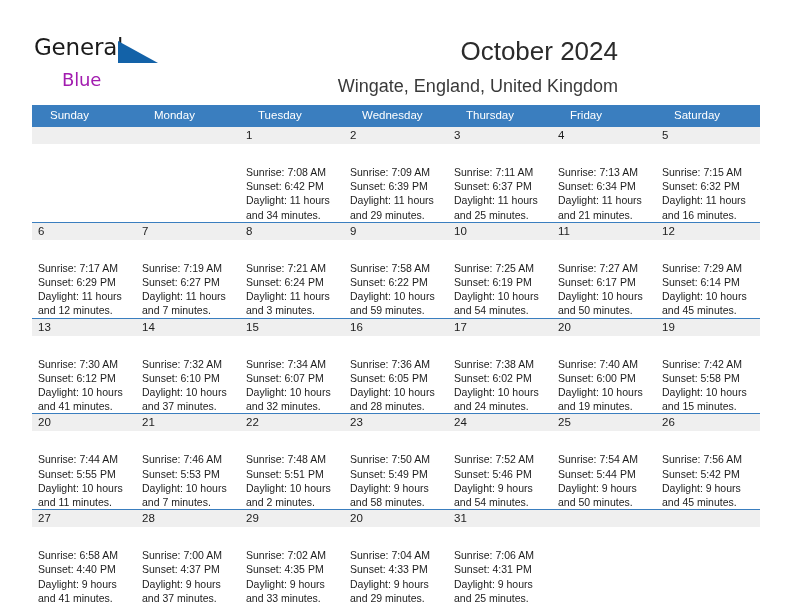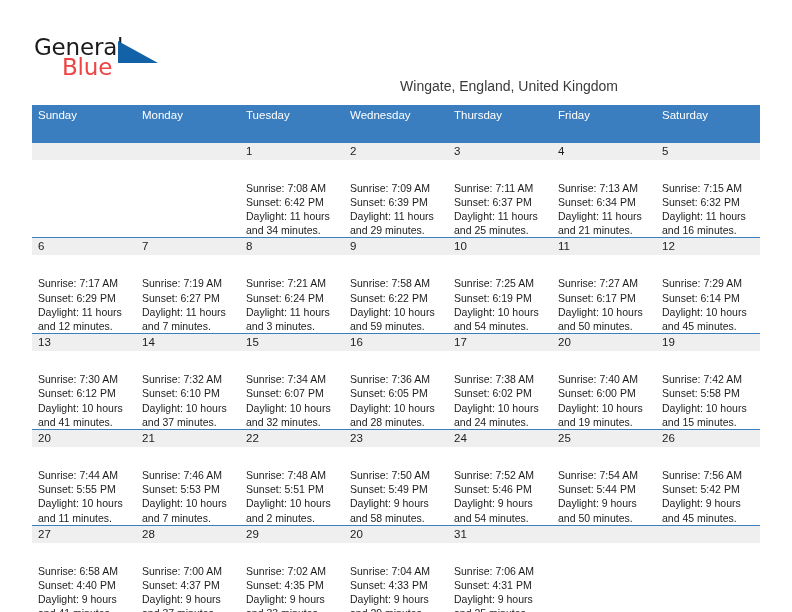--- a/index.html
+++ b/index.html
@@ -42,25 +42,25 @@
     top: 0;
     font-size: 23px;
     line-height: 23px;
     letter-spacing: -0.2px;
     color: #1b1b1b;
     font-family: "DejaVu Sans", sans-serif;
   }
   .brand-blue {
     position: absolute;
     left: 28px;
-    top: 20px;
-    font-size: 23px;
+    top: 32px;
+    font-size: 18px;
     line-height: 23px;
     letter-spacing: -0.2px;
-    color: #ef4444;
+    color: #a21caf;
     font-family: "DejaVu Sans", sans-serif;
   }
   .brand-triangle {
     position: absolute;
     left: 84px;
     top: 5px;
     width: 0;
     height: 0;
     border-left: 40px solid #1362a8;
     border-top: 22px solid transparent;
@@ -74,21 +74,21 @@
     line-height: 30px;
     color: #2b2b2b;
     font-weight: normal;
     text-align: right;
     white-space: nowrap;
   }
   .subtitle {
     position: absolute;
     right: 38px;
     top: 78px;
-    font-size: 14px;
+    font-size: 18px;
     line-height: 17px;
     color: #3a3a3a;
     white-space: nowrap;
     margin-left: 16px;
   }
 
   
   .calendar {
     position: absolute;
     left: 32px;
@@ -103,23 +103,23 @@
     margin: 0;
     vertical-align: top;
   }
 
   .dow-row th {
     background: #3a7ebf;
     color: #ffffff;
     font-size: 11.5px;
     font-weight: normal;
     text-align: left;
-    height: 37px;
+    height: 21px;
     line-height: 21px;
-    padding-left: 6px;
+    padding-left: 18px;
     box-sizing: border-box;
     width: 104px;
   }
 
   .week-row td {
     height: 89px;
     box-sizing: border-box;
     border-top: 1px solid #3a7ebf;
     background: #ffffff;
     width: 104px;
@@ -162,20 +162,21 @@
 <div class="page">
 
   <div class="header">
 
     <div class="brand">
       <span class="brand-general">General</span>
       <span class="brand-triangle"></span>
       <span class="brand-blue">Blue</span>
     </div>
 
+    <div class="title">October 2024</div>
     <div class="subtitle">Wingate, England, United Kingdom</div>
 
   </div>
 
   <table class="calendar">
     <thead>
       <tr class="dow-row">
         <th>Sunday</th>
         <th>Monday</th>
         <th>Tuesday</th>

